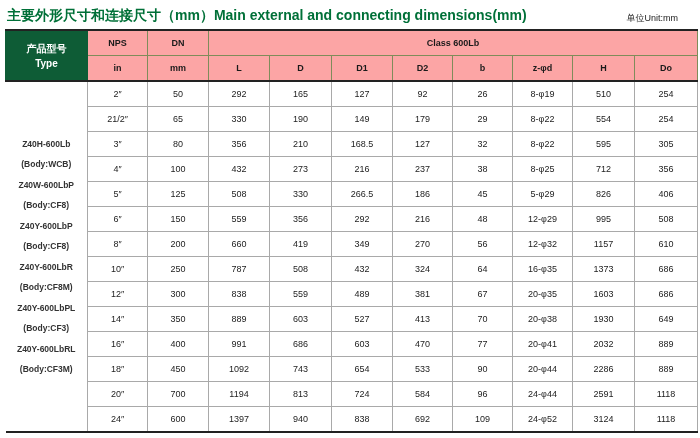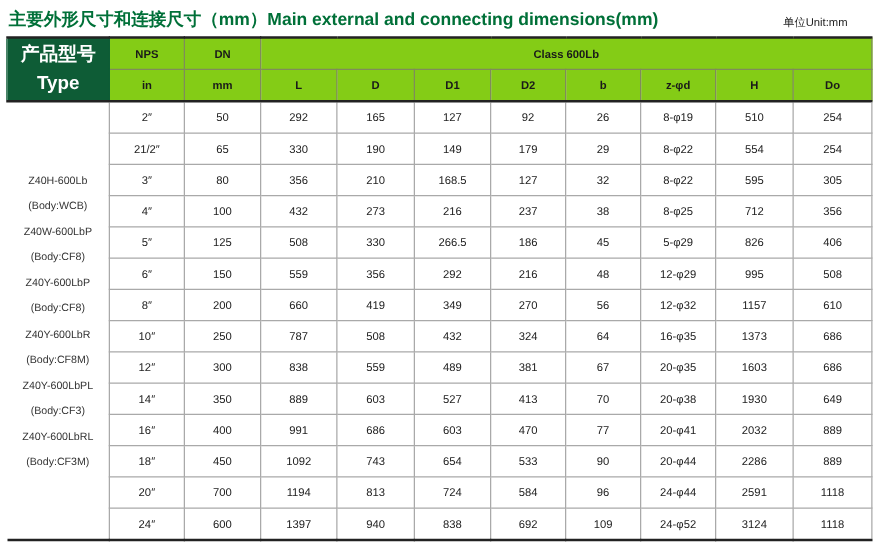--- a/index.html
+++ b/index.html
@@ -35,56 +35,57 @@
   }
   table.dim-table {
     border-collapse: collapse;
     table-layout: fixed;
     width: 692px;
     margin: 0 3px 0 5px;
     border-top: 2px solid #222222;
     border-bottom: 2px solid #222222;
   }
   thead th {
-    background: #84cc16;
+    background: #fca5a5;
     border: 1px solid #7f8c5a;
     font-weight: bold;
     font-size: 9px;
     color: #1a1a1a;
     height: 24px;
     padding: 0;
     text-align: center;
     vertical-align: middle;
   }
   thead {
     border-bottom: 2px solid #222222;
   }
   th.type-head {
     background: #0e5c36;
     color: #ffffff;
-    font-size: 15px;
+    font-size: 10px;
     line-height: 1.5;
     border: 1px solid #0e5c36;
   }
   tbody td {
     border: 1px solid #a9a9a9;
     text-align: center;
     vertical-align: middle;
     font-size: 9px;
     color: #222222;
     height: 24px;
     padding: 0;
     background: #ffffff;
   }
   tbody td.type-cell {
     border: none;
     border-right: 1px solid #a9a9a9;
     font-size: 8.5px;
     color: #333333;
     vertical-align: middle;
+    font-weight: bold;
   }
   td.type-cell div {
     line-height: 20.5px;
     white-space: nowrap;
   }
 </style>
 </head>
 <body>
 
 <div class="page">

